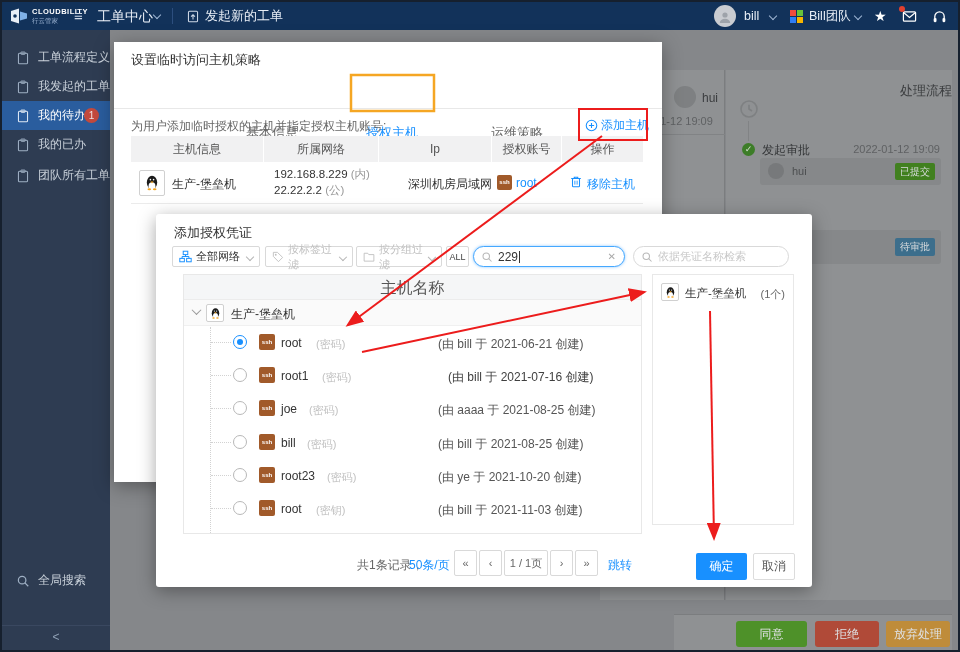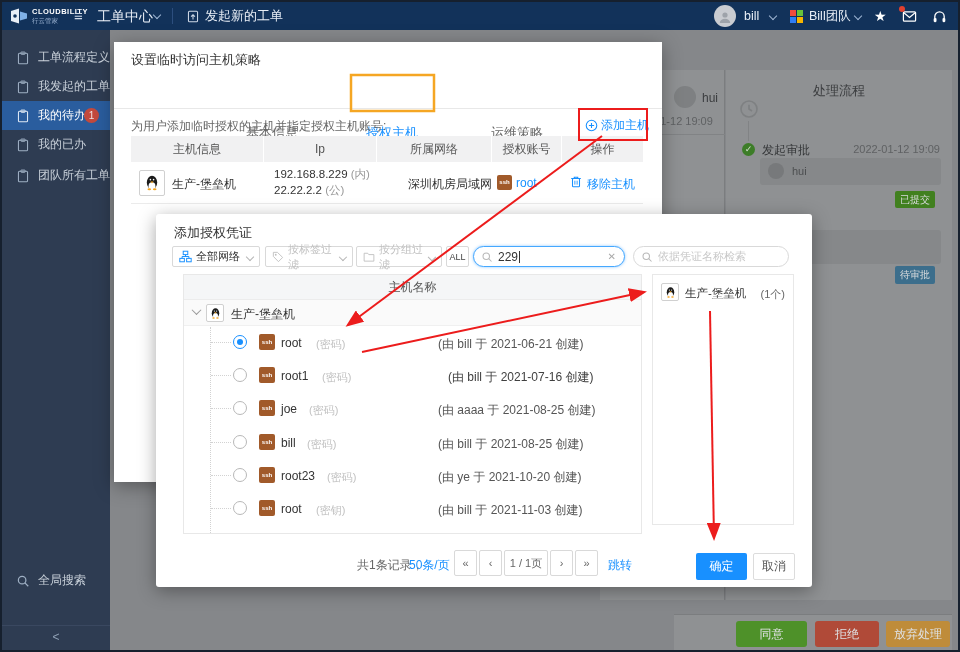--- a/index.html
+++ b/index.html
@@ -19,21 +19,21 @@
   .side-item { position:absolute; left:0; width:108px; height:29px; color:#c9d1da; font-size:12px; display:flex; align-items:center; }
   .side-item .ic { margin-left:14px; margin-right:8px; color:#9fb0c4; flex:none; }
   .side-item.sel { background:#2a5d9e; color:#ffffff; }
   .side-item.sel .ic { color:#dfe9f5; }
   .badge { position:absolute; left:82px; top:7px; width:15px; height:15px; border-radius:50%; background:#c2493c; color:#f2e2e0; font-size:10px; text-align:center; line-height:15px; }
 
   
   .panel { background:#8f9193; position:absolute; }
   .dim-txt { color:#3b3d3f; } .dim-sub { color:#5f6163; }
   .gbox { position:absolute; background:#86888a; border-radius:3px; }
-  .dim-badge { position:absolute; border-radius:2px; font-size:10px; color:#d9dbdd; text-align:center; line-height:17px;margin-top:28px; }
+  .dim-badge { position:absolute; border-radius:2px; font-size:10px; color:#d9dbdd; text-align:center; line-height:17px; }
   .dim-btn { position:absolute; height:26px; border-radius:3px; font-size:12px; color:#dfe1e3; text-align:center; line-height:26px; }
 
   
   .modal { position:absolute; background:#fff; box-shadow:0 4px 18px rgba(0,0,0,.35); }
   .m-title { font-size:13px; color:#333; }
   .link { color:#1890ff; font-size:12px; cursor:pointer; }
   .tab { position:absolute; top:82px; font-size:13px; color:#666; }
   .tab.active { color:#1890ff; }
   .th-cell { background:#f1f1f2; font-size:12px; color:#555; text-align:center; border-right:1px solid #fff; height:26px; }
   .cell { font-size:12px; color:#333; }
@@ -226,21 +226,21 @@
   <div>
 
     <div class="panel" style="left:598px;top:68px;width:125px;height:530px;border-right:1px solid #7b7d7f">
       <div class="abs" style="left:74px;top:16px;width:22px;height:22px;border-radius:50%;background:#7e8082"></div>
       <div class="abs dim-txt" style="left:102px;top:21px;font-size:12px">hui</div>
       <div class="abs dim-sub" style="left:26px;top:45px;font-size:11px;white-space:nowrap">2022-01-12 19:09</div>
       <div class="abs" style="left:0;top:64px;width:125px;border-top:1px solid #818385"></div>
     </div>
 
     <div class="panel" style="left:724px;top:68px;width:226px;height:530px">
-      <div class="abs dim-txt" style="left:0;top:12px;width:226px;text-align:center;font-size:13px">处理流程</div>
+      <div class="abs dim-txt" style="left:0;top:12px;width:226px;text-align:right;font-size:13px">处理流程</div>
       <svg class="abs" style="left:13px;top:29px;color:#7e8082" width="20" height="20">
           <use href="#i-clock"></use>
         </svg>
       <div class="abs" style="left:22px;top:51px;height:20px;border-left:1px solid #818385"></div>
       <div class="abs" style="left:16px;top:73px;width:13px;height:13px;border-radius:50%;background:#3d7d28;color:#d5e3cf;font-size:9px;text-align:center;line-height:13px">✓</div>
       <div class="abs" style="left:36px;top:72px;font-size:12px;color:#333537">发起审批</div>
       <div class="abs dim-sub" style="right:12px;top:73px;font-size:11px">2022-01-12 19:09</div>
       <div class="gbox" style="left:34px;top:88px;width:181px;height:27px">
         <div class="abs" style="left:8px;top:5px;width:16px;height:16px;border-radius:50%;background:#77797b"></div>
         <div class="abs" style="left:32px;top:7px;font-size:11px;color:#4c4e50">hui</div>
@@ -269,22 +269,22 @@
     <div class="abs" style="left:17px;top:76px;font-size:12px;color:#666">为用户添加临时授权的主机并指定授权主机账号:</div>
     <div class="abs link" style="left:471px;top:75px;display:flex;align-items:center">
       <svg width="13" height="13" style="margin-right:3px">
           <use href="#i-plus"></use>
         </svg>
       <span>添加主机</span>
     </div>
 
     <div class="abs" style="left:17px;top:94px;width:512px;height:26px;display:flex">
       <div class="th-cell" style="width:133px;line-height:26px">主机信息</div>
+      <div class="th-cell" style="width:115px;line-height:26px">所属网络</div>
       <div class="th-cell" style="width:113px;line-height:26px">Ip</div>
-      <div class="th-cell" style="width:115px;line-height:26px">所属网络</div>
       <div class="th-cell" style="width:70px;line-height:26px">授权账号</div>
       <div class="th-cell" style="width:81px;line-height:26px;border-right:none">操作</div>
     </div>
 
     <div class="abs" style="left:17px;top:120px;width:512px;height:42px;border-bottom:1px solid #ebebeb">
       <div class="tuxbox" style="left:8px;top:8px;width:26px;height:26px">
         <svg width="18" height="18">
             <use href="#i-tux"></use>
           </svg>
       </div>
@@ -343,21 +343,21 @@
       <span style="margin-left:auto;margin-right:8px;color:#a9a9a9;font-size:10px">✕</span>
     </div>
     <div class="pill" style="left:477px;top:32px;width:156px">
       <svg class="ic" width="12" height="12">
           <use href="#i-search"></use>
         </svg>
       <span class="ph">依据凭证名称检索</span>
     </div>
 
     <div class="abs" style="left:27px;top:60px;width:459px;height:260px;border:1px solid #e8e8e8;overflow:hidden">
-      <div style="height:25px;background:#f5f6f7;text-align:center;font-size:12px;color:#555;line-height:25px;border-bottom:1px solid #ececec">主机名称</div>
+      <div style="height:25px;background:#f5f6f7;text-align:center;font-size:16px;color:#555;line-height:25px;border-bottom:1px solid #ececec">主机名称</div>
       <div style="position:relative;height:26px;background:#fafafa;border-bottom:1px solid #f0f0f0">
         <span class="caret" style="position:absolute;left:9px;top:8px"></span>
         <div class="tuxbox" style="left:22px;top:4px;width:18px;height:18px">
             <svg width="13" height="13">
               <use href="#i-tux"></use>
             </svg>
           </div>
         <span style="position:absolute;left:47px;top:6px;font-size:12px;color:#333">生产-堡垒机</span>
       </div>
 

